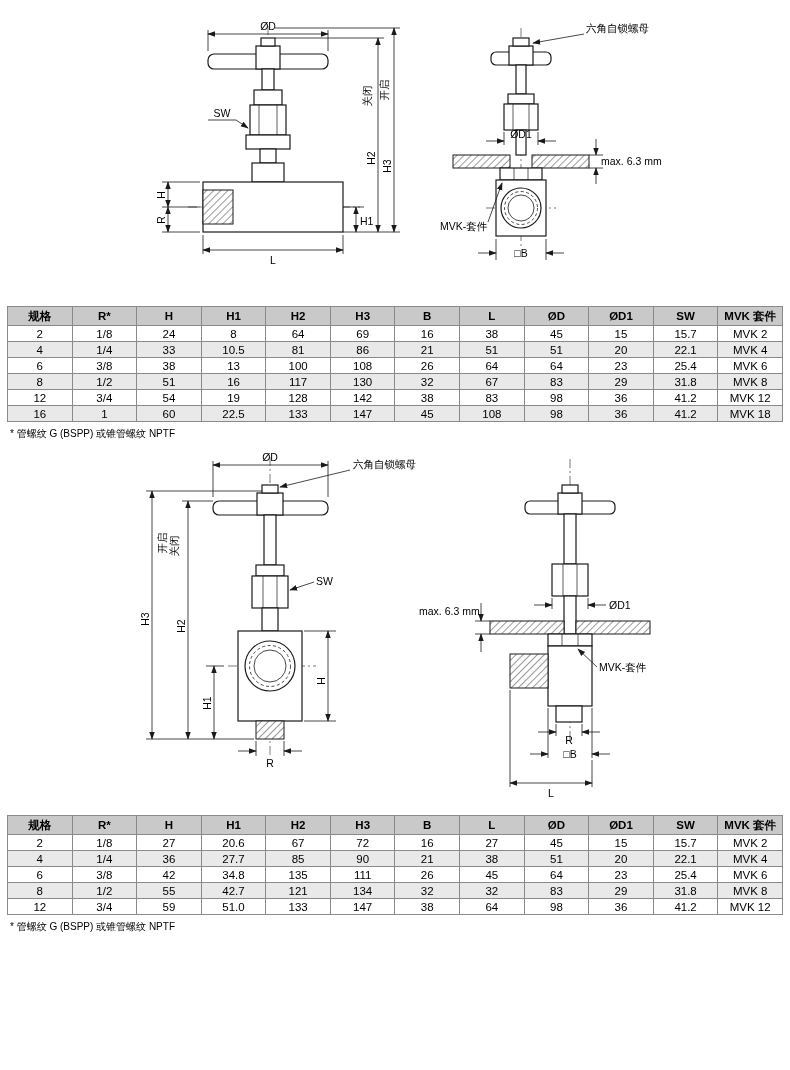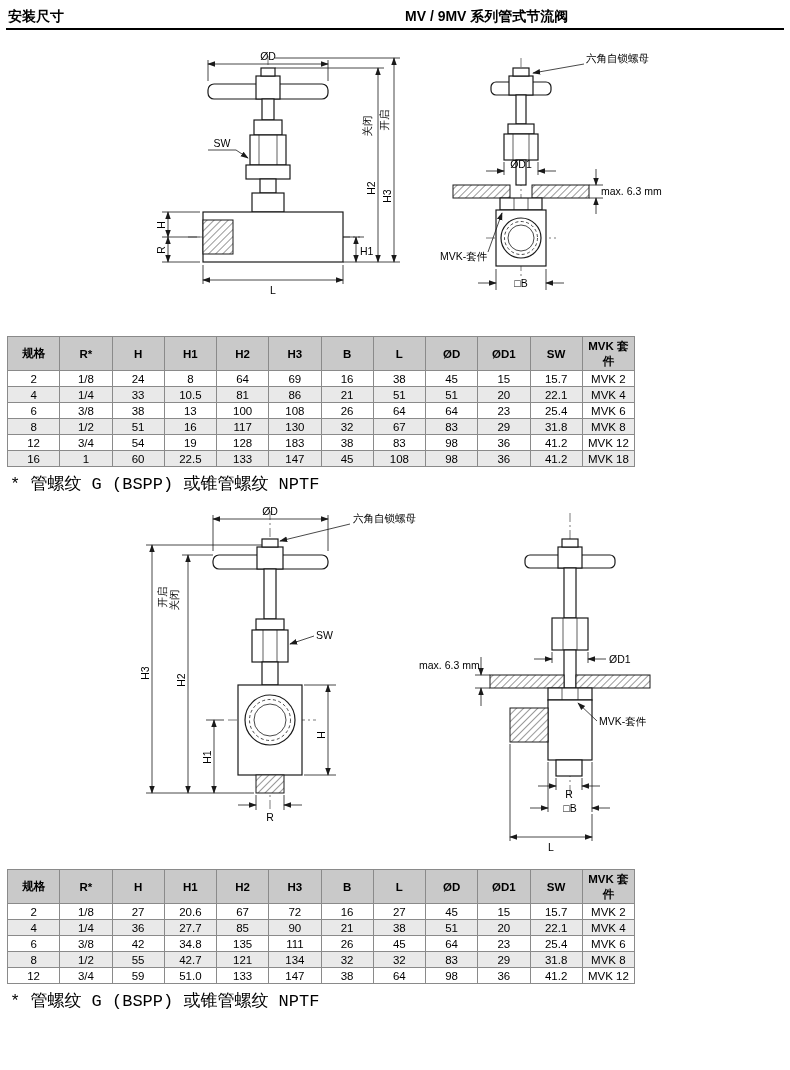--- a/index.html
+++ b/index.html
@@ -11,29 +11,29 @@
   .header .left  { position:absolute; left:2px;  top:8px; font-size:14px; font-weight:bold; }
   .header .right { position:absolute; left:399px; top:8px; font-size:14px; font-weight:bold; }
 
   .section-title { font-size:13.5px; font-weight:bold; margin:16px 8px 0; }
 
   .diagrams { position:relative; }
   #diagrams1 { height:300px; }
   #diagrams2 { height:368px; }
   .diagrams svg { position:absolute; overflow:visible; }
 
-  table { border-collapse:collapse; table-layout:fixed; width:628px; margin:6px 7px 0;
+  table { border-collapse:collapse; table-layout:fixed; width:776px; margin:6px 7px 0;
           font-size:11.5px; border:1px solid #3a3a3a; }
   th,td { border:1px solid #8a8a8a; text-align:center; padding:1.5px 2px; height:16px; }
   thead th { background:#c9c9c9; font-weight:bold; }
   tbody tr:nth-child(even) td { background:#e9e9e9; }
   tbody td { background:#fff; }
   tbody tr:nth-child(even) td { background:#e9e9e9; }
 
-  .footnote { font-size:17px; margin:5px 10px 0;font-family:Liberation Mono, monospace; }
+  .footnote { font-size:10px; margin:5px 10px 0; }
 
   svg text { font-size:10.5px; font-family:"Liberation Sans","DejaVu Sans",sans-serif; fill:#000; }
   .part   { fill:#fff; stroke:#1a1a1a; stroke-width:1.2; }
   .facet  { stroke:#1a1a1a; stroke-width:0.7; fill:none; }
   .thin   { stroke:#1a1a1a; stroke-width:0.8; fill:none; }
   .dim    { stroke:#1a1a1a; stroke-width:0.8; fill:none; }
   .cl     { stroke:#444; stroke-width:0.7; fill:none; stroke-dasharray:9 3 2 3; }
   .hatchf { fill:url(#hatch); stroke:#1a1a1a; stroke-width:1; }
 </style>
 </head>
@@ -46,24 +46,20 @@
     </marker>
     <pattern id="hatch" width="5" height="5" patternUnits="userSpaceOnUse" patternTransform="rotate(45)">
       <rect width="5" height="5" fill="#fff"></rect>
       <line x1="0" y1="0" x2="0" y2="5" stroke="#555" stroke-width="1.2"></line>
     </pattern>
   </defs>
 </svg>
 
 <div class="page">
 
-  <div class="header">
-    <span class="left">安装尺寸</span>
-    <span class="right">MV / 9MV 系列管式节流阀</span>
-  </div>
 
 
   <div class="diagrams" id="diagrams1">
 
     <svg style="left:138px;top:18px" width="270" height="252" viewBox="0 0 270 252">
       <line class="cl" x1="130" y1="8" x2="130" y2="160"></line>
       <line class="cl" x1="50" y1="189" x2="222" y2="189"></line>
       <g>
         <rect class="part" x="70" y="36" width="120" height="15" rx="6"></rect>
         <rect class="part" x="118" y="28" width="24" height="23"></rect>
@@ -258,21 +254,21 @@
           <td>29</td>
           <td>31.8</td>
           <td>MVK 8</td>
         </tr>
         <tr>
           <td>12</td>
           <td>3/4</td>
           <td>54</td>
           <td>19</td>
           <td>128</td>
-          <td>183</td>
+          <td>142</td>
           <td>38</td>
           <td>83</td>
           <td>98</td>
           <td>36</td>
           <td>41.2</td>
           <td>MVK 12</td>
         </tr>
         <tr>
           <td>16</td>
           <td>1</td>

